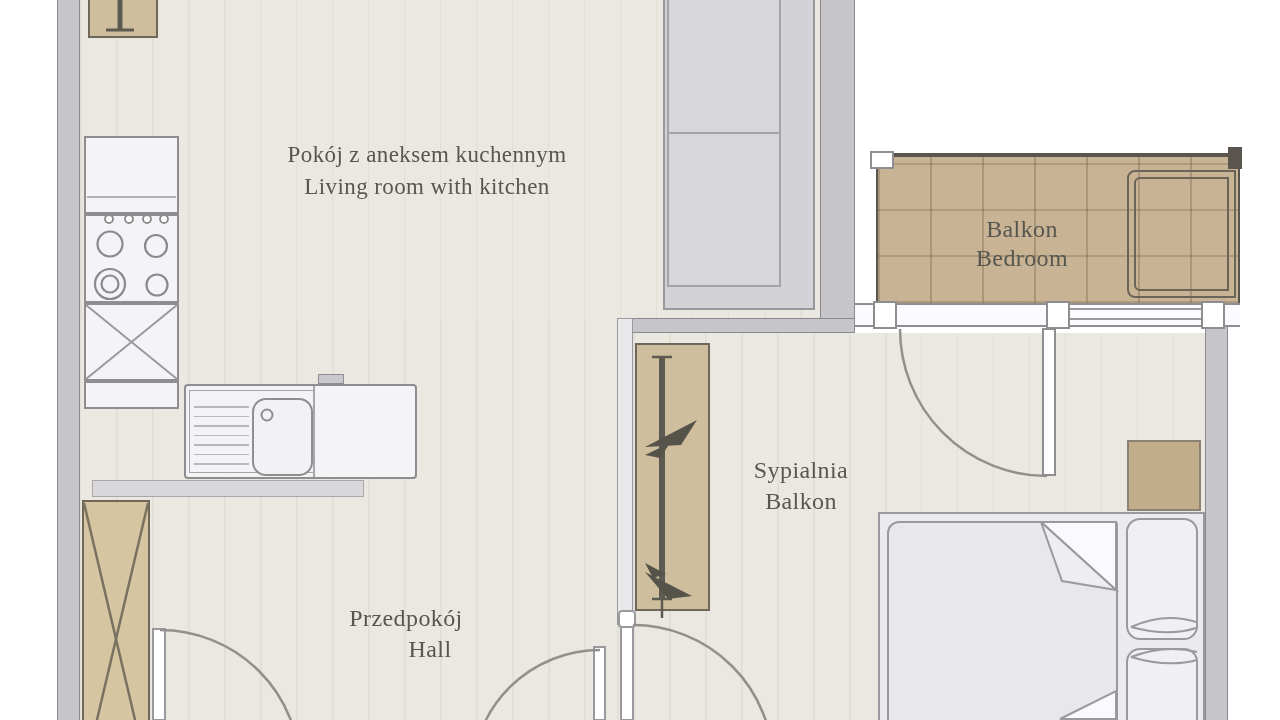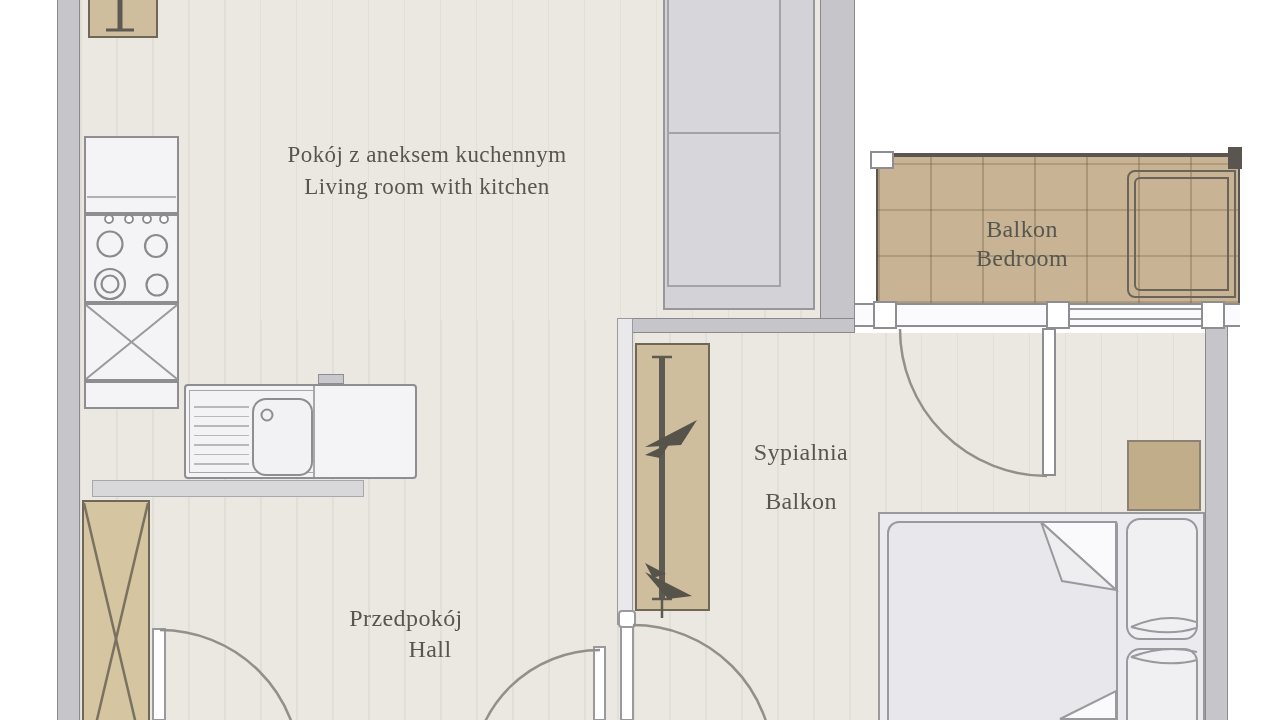--- a/index.html
+++ b/index.html
@@ -179,19 +179,19 @@
       <path d="M 1131 657 Q 1168 668 1197 660"></path>
     </g>
   </svg>
 
   <div class="room-label lab-lg" style="left:427px;top:142px;">Pokój z aneksem kuchennym</div>
   <div class="room-label lab-lg" style="left:427px;top:174px;">Living room with kitchen</div>
 
   <div class="room-label lab-md" style="left:1022px;top:216px;">Balkon</div>
   <div class="room-label lab-md" style="left:1022px;top:245px;">Bedroom</div>
 
-  <div class="room-label lab-md" style="left:801px;top:439px;">Sypialnia</div>
+  <div class="room-label lab-md" style="left:801px;top:457px;">Sypialnia</div>
   <div class="room-label lab-md" style="left:801px;top:488px;">Balkon</div>
 
   <div class="room-label lab-md" style="left:406px;top:605px;">Przedpokój</div>
   <div class="room-label lab-md" style="left:430px;top:636px;">Hall</div>
 
 </div>
 
 </body></html>

